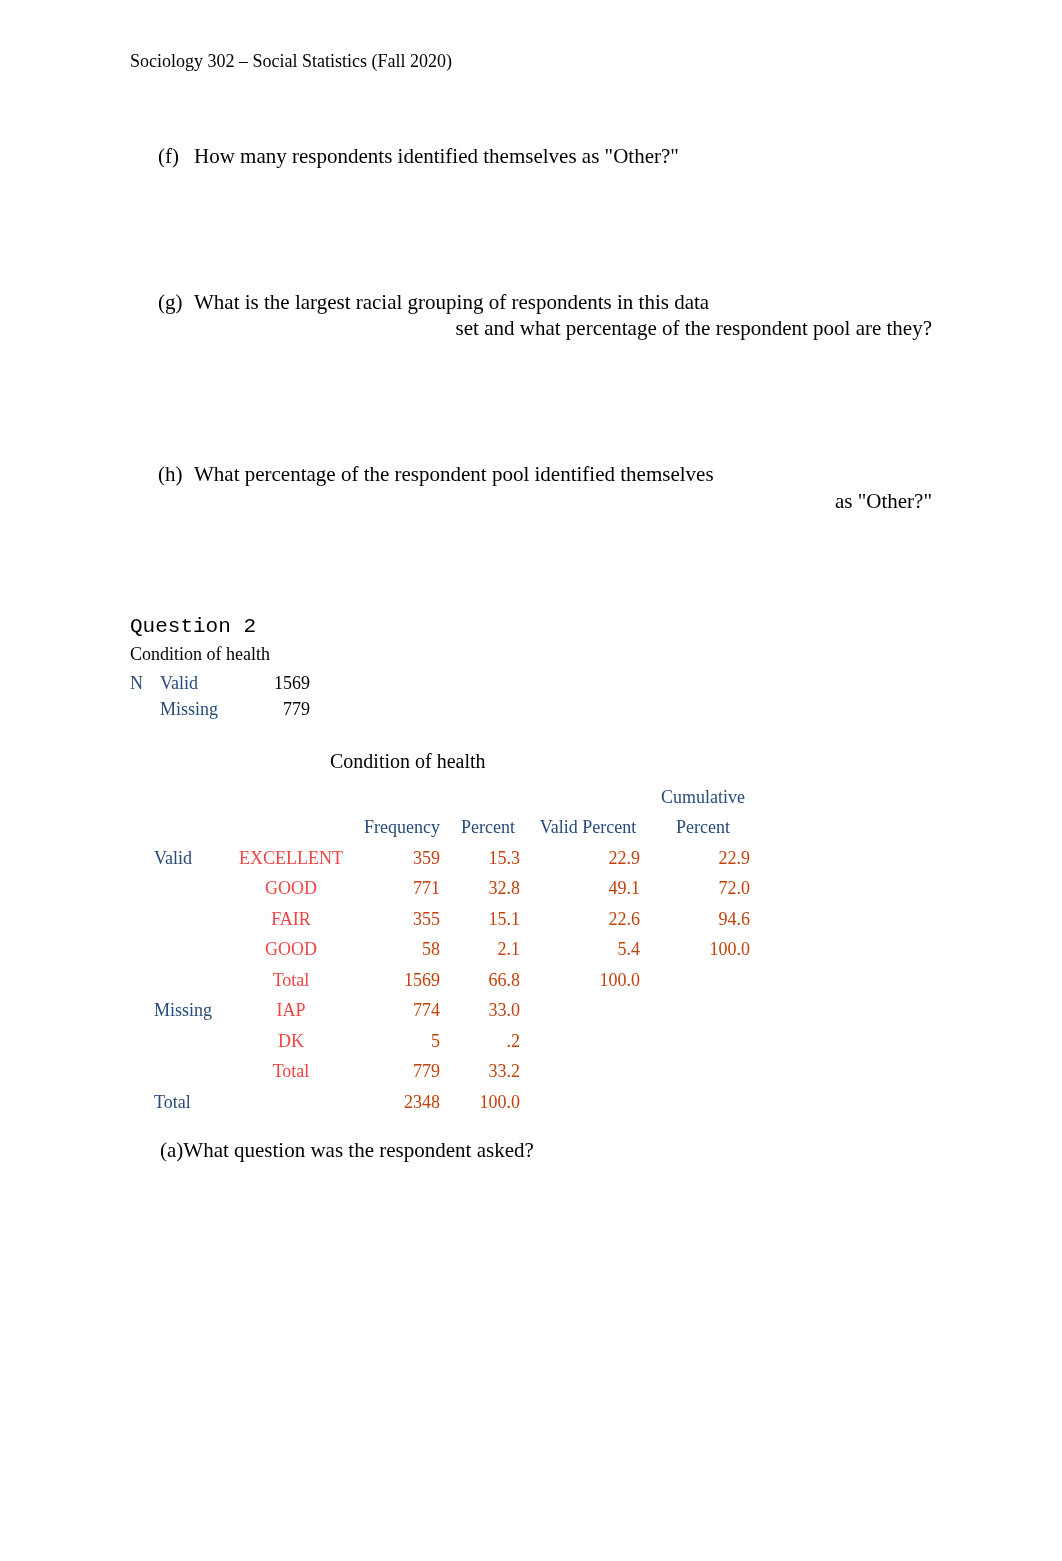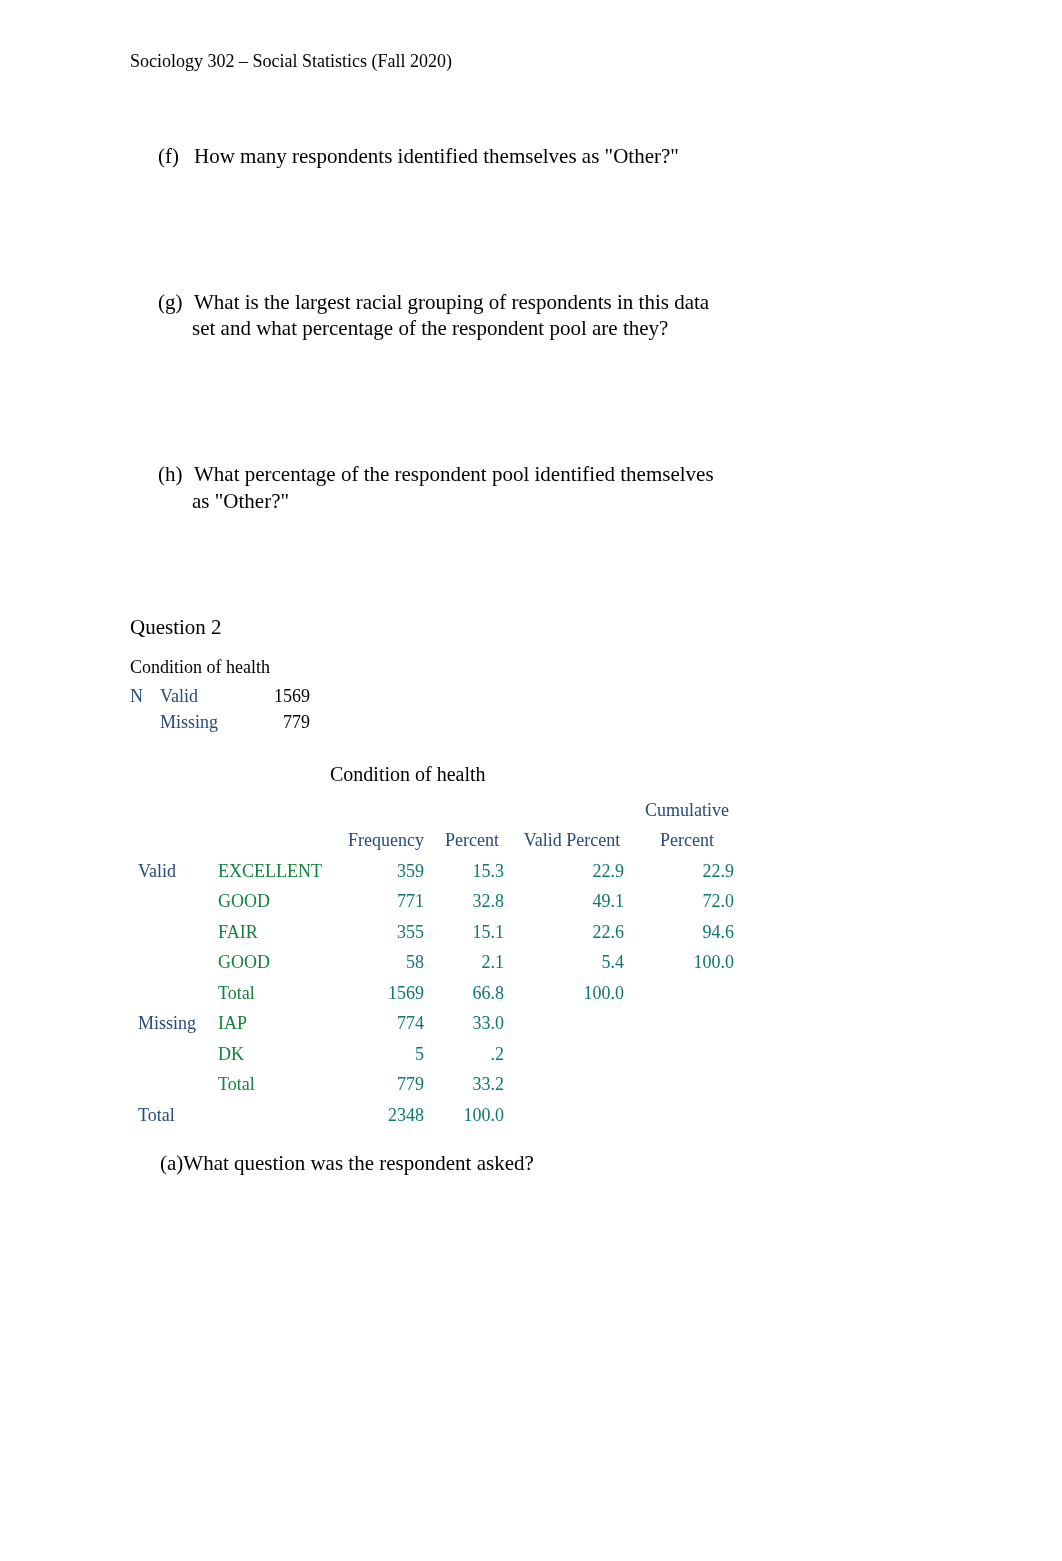--- a/index.html
+++ b/index.html
@@ -24,20 +24,21 @@
       align-items: flex-start;
       padding-left: 28px;
     }
     .qlabel {
       flex: 0 0 34px;
       margin-right: 2px;
     }
     .qtext { flex: 1 1 auto; }
     .qtext-under {
       padding-left: 62px;
+      text-align: right;
     }
     .section { margin-top: 8px; }
     .section p { margin: 0 0 22px 0; }
 
     .stats-title {
       font-size: 20px;
       text-align: left;
       margin-left: 60px;
       margin-bottom: 6px;
     }
@@ -59,31 +60,31 @@
     }
     .stats-label { color: #264a7a; width: 100px; }
     .stats-val { color: #000; text-align: right; width: 60px; }
 
     .freq-title {
       font-size: 20px;
       margin: 26px 0 8px 200px;
     }
     .freq-table {
       border-collapse: collapse;
-      margin-left: 0;
+      margin-left: 16px;
     }
     .freq-table th, .freq-table td {
       padding: 4px 8px;
       font-size: 18px;
       font-weight: normal;
     }
     .freq-table th { color: #264a7a; text-align: center; vertical-align: bottom; }
     .freq-table td.col-grp { color: #264a7a; text-align: left; width: 80px; vertical-align: top; }
-    .freq-table td.col-cat { color: #15803d; text-align: left; width: 130px; }
-    .freq-table td.num { color: #0f766e; text-align: right; }
+    .freq-table td.col-cat { color: #ef4444; text-align: center; width: 130px; }
+    .freq-table td.num { color: #c2410c; text-align: right; }
     .freq-table .col-freq { width: 90px; }
     .freq-table .col-pct { width: 80px; }
     .freq-table .col-vpct { width: 120px; }
     .freq-table .col-cpct { width: 110px; }
     .bottom-q { margin-top: 20px; padding-left: 30px; }
   </style>
 </head>
 <body>
 
 <div class="page">
@@ -109,21 +110,21 @@
 
   <div class="qblock" style="margin-bottom:100px;">
     <div class="qrow">
       <div class="qlabel">(h)</div>
       <div class="qtext">What percentage of the respondent pool identified themselves</div>
     </div>
     <div class="qtext-under">as "Other?"</div>
   </div>
 
   <div class="section">
-    <p style="margin-bottom:16px;">Question 2</p>
+    <p style="margin-bottom:3px;font-family:Liberation Mono, monospace;">Question 2</p>
   </div>
 
   <div>
     <div class="stats-sub">Condition of health</div>
     <table class="stats-table">
       <tbody>
           <tr>
         <td class="stats-n">N</td>
         <td class="stats-label">Valid</td>
         <td class="stats-val">1569</td>

